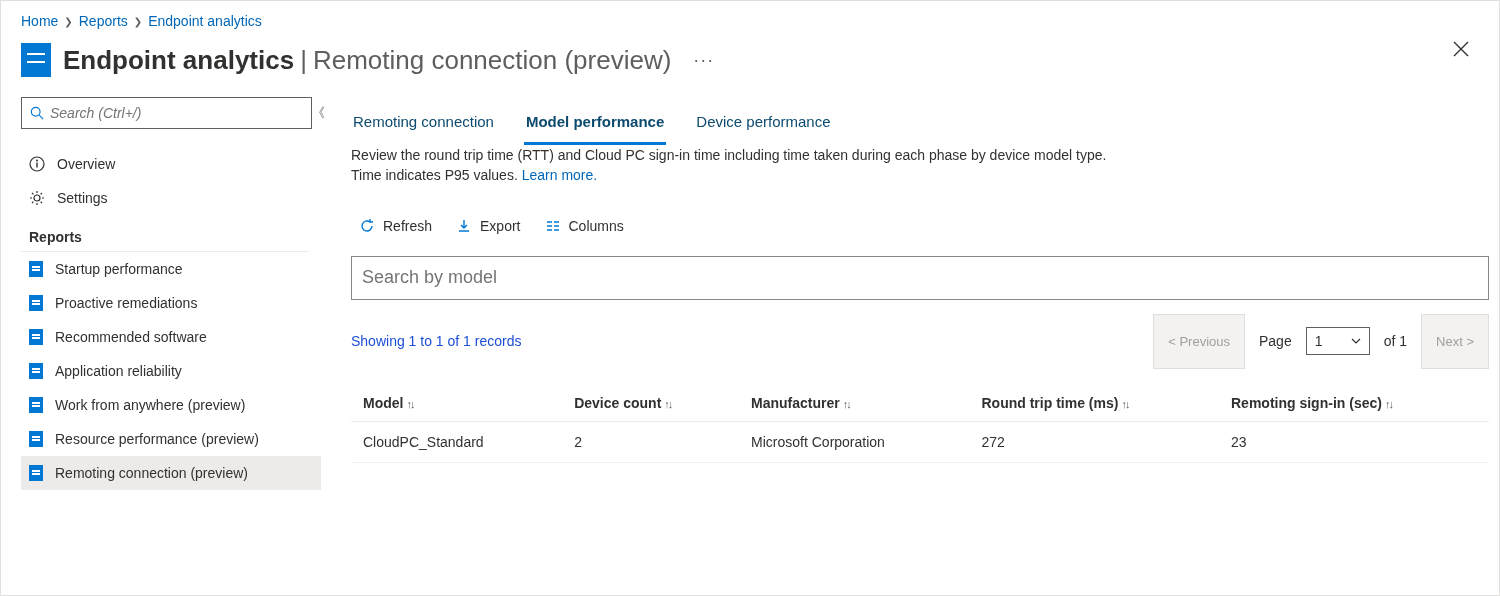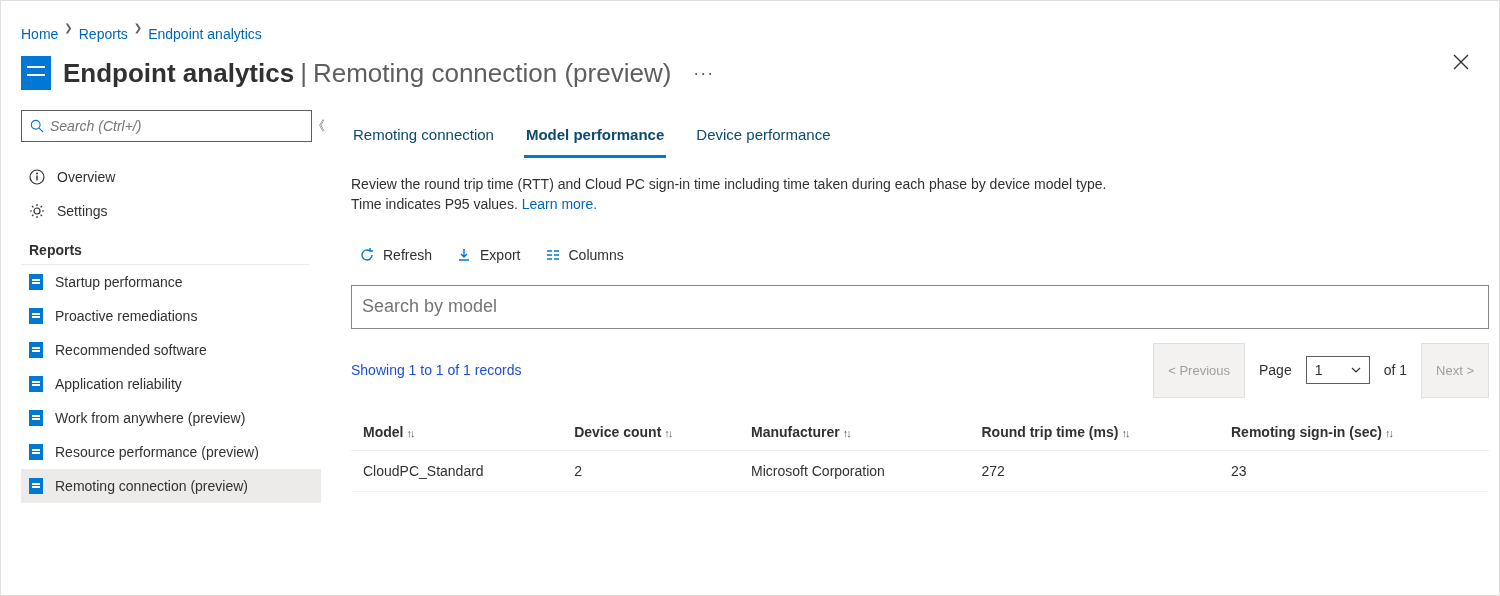--- a/index.html
+++ b/index.html
@@ -13,21 +13,21 @@
     overflow: hidden;
     border: 1px solid #e1dfdd;
   }
   .breadcrumb {
     display: flex;
     align-items: center;
     gap: 6px;
     padding: 12px 20px 6px 20px;
     font-size: 14px;
   }
-  .breadcrumb a { color: #0067b8; text-decoration: none; cursor: pointer; margin-top: 13px; }
+  .breadcrumb a { color: #0067b8; text-decoration: none; cursor: pointer; }
   .breadcrumb .sep { color: #605e5c; font-size: 10px; }
   .title-row {
     display: flex;
     align-items: center;
     padding: 8px 20px 20px 20px;
     position: relative;
   }
   .title-icon {
     width: 30px; height: 34px;
     background: #0078d4;
@@ -81,21 +81,21 @@
     position:relative; display:inline-block;
   }
   .report-icon::before {
     content:""; position:absolute; left:3px; right:3px; top:5px; height:2px; background:#fff;
     box-shadow: 0 3px 0 #fff;
   }
   .main { flex:1; padding: 0 10px 0 30px; }
   .tabs { display:flex; gap:28px; margin-top:6px; border-bottom: none; }
   .tab { padding: 10px 2px 12px 2px; font-size:15px; cursor:pointer; color:#0c4a6e; }
   .tab.active { font-weight:600; border-bottom:3px solid #0078d4; }
-  .desc { margin-top:16px; font-size:14px; color:#323130; max-width:760px; line-height:1.45; }
+  .desc { font-size:14px; color:#323130; max-width:760px; line-height:1.45; }
   .desc a { color:#0067b8; text-decoration:none; cursor:pointer; }
   .toolbar { display:flex; gap:24px; margin-top:32px; align-items:flex-end; padding-left:8px; }
   .tool-btn { display:flex; align-items:center; gap:8px; cursor:pointer; font-size:14px; }
   .tool-btn .icn { color:#0078d4; }
   .model-search {
     width:100%; height:44px; border:1px solid #8a8886;
     margin-top:22px; padding:0 10px; font-size:18px; outline:none;
   }
   .pager-row { display:flex; align-items:center; justify-content:space-between; margin-top:14px; }
   .records { font-size:14px; color:#1d4ed8; }

